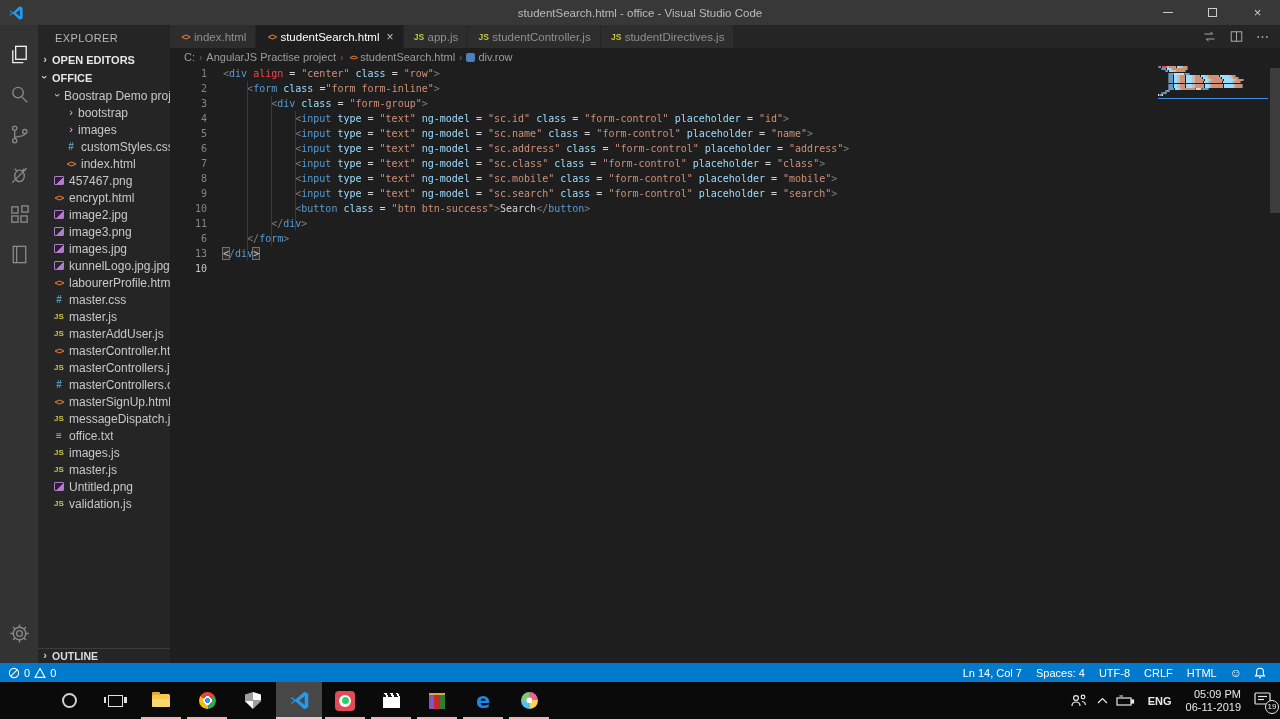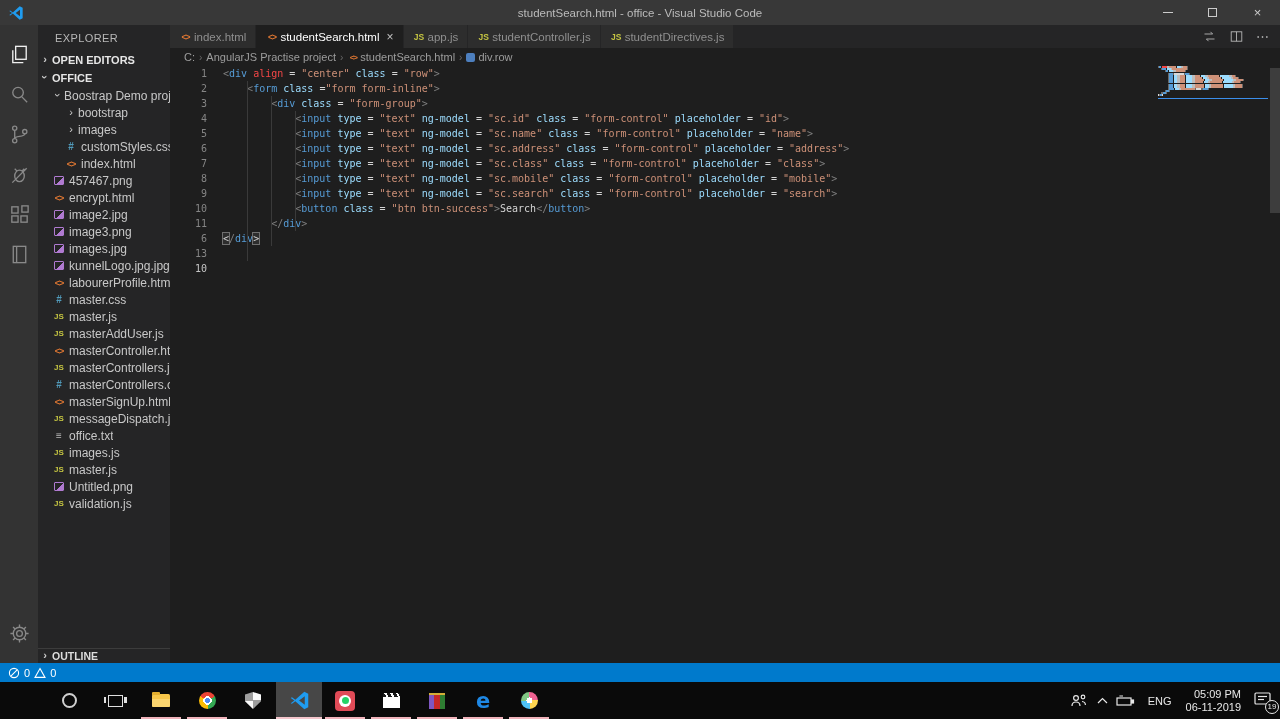--- a/index.html
+++ b/index.html
@@ -95,21 +95,21 @@
   .sb-icon svg { width:12px; height:12px; stroke:#ffffff; fill:none; stroke-width:1.1; }
 
   
   .taskbar { height:37px; background:#0a0a0a; display:flex; align-items:stretch; }
   .tb-slot { width:46px; display:flex; align-items:center; justify-content:center; position:relative; }
   .tb-slot.active { background:#474747; }
   .tb-underline { position:absolute; bottom:0; left:3px; right:3px; height:2px; background:#f0b3bb; }
   .tb-slot.active .tb-underline { left:0; right:0; background:#f4c6cc; }
   .tray { margin-left:auto; display:flex; align-items:center; gap:7px; padding-right:4px; color:#e8e8e8; }
   .tray svg { stroke:#e8e8e8; fill:none; stroke-width:1.2; }
-  .tray-lang { font-size:11px; padding:0 3px; }
+  .tray-lang { font-size:11px; padding:0 3px;font-weight:bold; }
   .tray-clock { text-align:right; font-size:11px; line-height:13px; padding:0 4px; }
   .tray-notif { position:relative; width:24px; height:22px; }
   .notif-badge { position:absolute; right:-3px; bottom:-2px; width:14px; height:14px; border:1px solid #e8e8e8;
      border-radius:50%; background:#0a0a0a; font-size:8px; display:flex; align-items:center; justify-content:center; }
 
   
   .app-ic { width:22px; height:22px; display:flex; align-items:center; justify-content:center; }
   .ic-start { display:grid; grid-template-columns:7px 7px; grid-template-rows:7px 7px; gap:1.5px; }
   .ic-start i { background:#d9d9d9; }
   .ic-cortana { width:15px; height:15px; border:2px solid #d0d0d0; border-radius:50%; }
@@ -416,20 +416,21 @@
           <div class="code-line"><span class="tk-w">    </span><span class="tk-p">&lt;</span><span class="tk-t">form</span><span class="tk-w"> </span><span class="tk-a">class</span><span class="tk-o"> =</span><span class="tk-s">"form form-inline"</span><span class="tk-p">&gt;</span></div>
           <div class="code-line"><span class="tk-w">        </span><span class="tk-p">&lt;</span><span class="tk-t">div</span><span class="tk-w"> </span><span class="tk-a">class</span><span class="tk-o"> = </span><span class="tk-s">"form-group"</span><span class="tk-p">&gt;</span></div>
           <div class="code-line"><span class="tk-w">            </span><span class="tk-p">&lt;</span><span class="tk-t">input</span><span class="tk-w"> </span><span class="tk-a">type</span><span class="tk-o"> = </span><span class="tk-s">"text"</span><span class="tk-w"> </span><span class="tk-a">ng-model</span><span class="tk-o"> = </span><span class="tk-s">"sc.id"</span><span class="tk-w"> </span><span class="tk-a">class</span><span class="tk-o"> = </span><span class="tk-s">"form-control"</span><span class="tk-w"> </span><span class="tk-a">placeholder</span><span class="tk-o"> = </span><span class="tk-s">"id"</span><span class="tk-p">&gt;</span></div>
           <div class="code-line"><span class="tk-w">            </span><span class="tk-p">&lt;</span><span class="tk-t">input</span><span class="tk-w"> </span><span class="tk-a">type</span><span class="tk-o"> = </span><span class="tk-s">"text"</span><span class="tk-w"> </span><span class="tk-a">ng-model</span><span class="tk-o"> = </span><span class="tk-s">"sc.name"</span><span class="tk-w"> </span><span class="tk-a">class</span><span class="tk-o"> = </span><span class="tk-s">"form-control"</span><span class="tk-w"> </span><span class="tk-a">placeholder</span><span class="tk-o"> = </span><span class="tk-s">"name"</span><span class="tk-p">&gt;</span></div>
           <div class="code-line"><span class="tk-w">            </span><span class="tk-p">&lt;</span><span class="tk-t">input</span><span class="tk-w"> </span><span class="tk-a">type</span><span class="tk-o"> = </span><span class="tk-s">"text"</span><span class="tk-w"> </span><span class="tk-a">ng-model</span><span class="tk-o"> = </span><span class="tk-s">"sc.address"</span><span class="tk-w"> </span><span class="tk-a">class</span><span class="tk-o"> = </span><span class="tk-s">"form-control"</span><span class="tk-w"> </span><span class="tk-a">placeholder</span><span class="tk-o"> = </span><span class="tk-s">"address"</span><span class="tk-p">&gt;</span></div>
           <div class="code-line"><span class="tk-w">            </span><span class="tk-p">&lt;</span><span class="tk-t">input</span><span class="tk-w"> </span><span class="tk-a">type</span><span class="tk-o"> = </span><span class="tk-s">"text"</span><span class="tk-w"> </span><span class="tk-a">ng-model</span><span class="tk-o"> = </span><span class="tk-s">"sc.class"</span><span class="tk-w"> </span><span class="tk-a">class</span><span class="tk-o"> = </span><span class="tk-s">"form-control"</span><span class="tk-w"> </span><span class="tk-a">placeholder</span><span class="tk-o"> = </span><span class="tk-s">"class"</span><span class="tk-p">&gt;</span></div>
           <div class="code-line"><span class="tk-w">            </span><span class="tk-p">&lt;</span><span class="tk-t">input</span><span class="tk-w"> </span><span class="tk-a">type</span><span class="tk-o"> = </span><span class="tk-s">"text"</span><span class="tk-w"> </span><span class="tk-a">ng-model</span><span class="tk-o"> = </span><span class="tk-s">"sc.mobile"</span><span class="tk-w"> </span><span class="tk-a">class</span><span class="tk-o"> = </span><span class="tk-s">"form-control"</span><span class="tk-w"> </span><span class="tk-a">placeholder</span><span class="tk-o"> = </span><span class="tk-s">"mobile"</span><span class="tk-p">&gt;</span></div>
           <div class="code-line"><span class="tk-w">            </span><span class="tk-p">&lt;</span><span class="tk-t">input</span><span class="tk-w"> </span><span class="tk-a">type</span><span class="tk-o"> = </span><span class="tk-s">"text"</span><span class="tk-w"> </span><span class="tk-a">ng-model</span><span class="tk-o"> = </span><span class="tk-s">"sc.search"</span><span class="tk-w"> </span><span class="tk-a">class</span><span class="tk-o"> = </span><span class="tk-s">"form-control"</span><span class="tk-w"> </span><span class="tk-a">placeholder</span><span class="tk-o"> = </span><span class="tk-s">"search"</span><span class="tk-p">&gt;</span></div>
           <div class="code-line"><span class="tk-w">            </span><span class="tk-p">&lt;</span><span class="tk-t">button</span><span class="tk-w"> </span><span class="tk-a">class</span><span class="tk-o"> = </span><span class="tk-s">"btn btn-success"</span><span class="tk-p">&gt;</span><span class="tk-x">Search</span><span class="tk-p">&lt;/</span><span class="tk-t">button</span><span class="tk-p">&gt;</span></div>
           <div class="code-line"><span class="tk-w">        </span><span class="tk-p">&lt;/</span><span class="tk-t">div</span><span class="tk-p">&gt;</span></div>
+          <div class="code-line"><span class="tk-w">    </span><span class="tk-p">&lt;/</span><span class="tk-t">form</span><span class="tk-p">&gt;</span></div>
           <div class="code-line"><span class="tk-b">&lt;</span><span class="tk-p">/</span><span class="tk-t">div</span><span class="tk-b">&gt;</span><span class="cursor"></span></div>
         </div>
       <div class="guide" style="left:77px; top:15px; height:180px"></div>
       <div class="guide" style="left:101px; top:30px; height:150px"></div>
       <div class="guide" style="left:125px; top:45px; height:120px"></div>
     </div>
     <div class="minimap" id="minimap">
         <div class="mm-row"><span class="mm-seg" style="width: 1px; background: rgb(106, 106, 106);"></span><span class="mm-seg" style="width: 2.46px; background: rgb(86, 156, 214);"></span><span class="mm-seg" style="width: 1px; background: transparent;"></span><span class="mm-seg" style="width: 4.1px; background: rgb(244, 71, 71);"></span><span class="mm-seg" style="width: 2.46px; background: rgb(189, 189, 189);"></span><span class="mm-seg" style="width: 6.56px; background: rgb(206, 145, 120);"></span><span class="mm-seg" style="width: 1px; background: transparent;"></span><span class="mm-seg" style="width: 4.1px; background: rgb(156, 220, 254);"></span><span class="mm-seg" style="width: 2.46px; background: rgb(189, 189, 189);"></span><span class="mm-seg" style="width: 4.1px; background: rgb(206, 145, 120);"></span><span class="mm-seg" style="width: 1px; background: rgb(106, 106, 106);"></span></div>
         <div class="mm-row"><span class="mm-seg" style="width: 3.28px; background: transparent;"></span><span class="mm-seg" style="width: 1px; background: rgb(106, 106, 106);"></span><span class="mm-seg" style="width: 3.28px; background: rgb(86, 156, 214);"></span><span class="mm-seg" style="width: 1px; background: transparent;"></span><span class="mm-seg" style="width: 4.1px; background: rgb(156, 220, 254);"></span><span class="mm-seg" style="width: 1.64px; background: rgb(189, 189, 189);"></span><span class="mm-seg" style="width: 14.76px; background: rgb(206, 145, 120);"></span><span class="mm-seg" style="width: 1px; background: rgb(106, 106, 106);"></span></div>
         <div class="mm-row"><span class="mm-seg" style="width: 6.56px; background: transparent;"></span><span class="mm-seg" style="width: 1px; background: rgb(106, 106, 106);"></span><span class="mm-seg" style="width: 2.46px; background: rgb(86, 156, 214);"></span><span class="mm-seg" style="width: 1px; background: transparent;"></span><span class="mm-seg" style="width: 4.1px; background: rgb(156, 220, 254);"></span><span class="mm-seg" style="width: 2.46px; background: rgb(189, 189, 189);"></span><span class="mm-seg" style="width: 9.84px; background: rgb(206, 145, 120);"></span><span class="mm-seg" style="width: 1px; background: rgb(106, 106, 106);"></span></div>
@@ -455,20 +456,34 @@
     <svg viewBox="0 0 12 12">
         <circle cx="6" cy="6" r="4.6"></circle>
         <line x1="2.9" y1="9.1" x2="9.1" y2="2.9"></line>
       </svg>
     <span>0</span>
     <svg viewBox="0 0 12 12">
         <path d="M6 1.6 11 10.4H1z"></path>
       </svg>
     <span>0</span>
   </div>
+  <div class="sb-right" id="statusright">
+      <div class="sb-item">Ln 14, Col 7</div>
+      <div class="sb-item">Spaces: 4</div>
+      <div class="sb-item">UTF-8</div>
+      <div class="sb-item">CRLF</div>
+      <div class="sb-item">HTML</div>
+      <div class="sb-icon">☺</div>
+      <div class="sb-icon">
+        <svg viewBox="0 0 12 12">
+          <path d="M6 1.3c2 0 3.4 1.5 3.4 3.4v2.6l1.1 1.6H1.5l1.1-1.6V4.7C2.6 2.8 4 1.3 6 1.3z"></path>
+          <path d="M5 10.6h2"></path>
+        </svg>
+      </div>
+    </div>
 </div>
 
 <div class="taskbar">
   <div style="display:flex" id="taskapps">
       <div class="tb-slot">
         <div class="app-ic ic-start">
           <i></i>
           <i></i>
           <i></i>
           <i></i>

